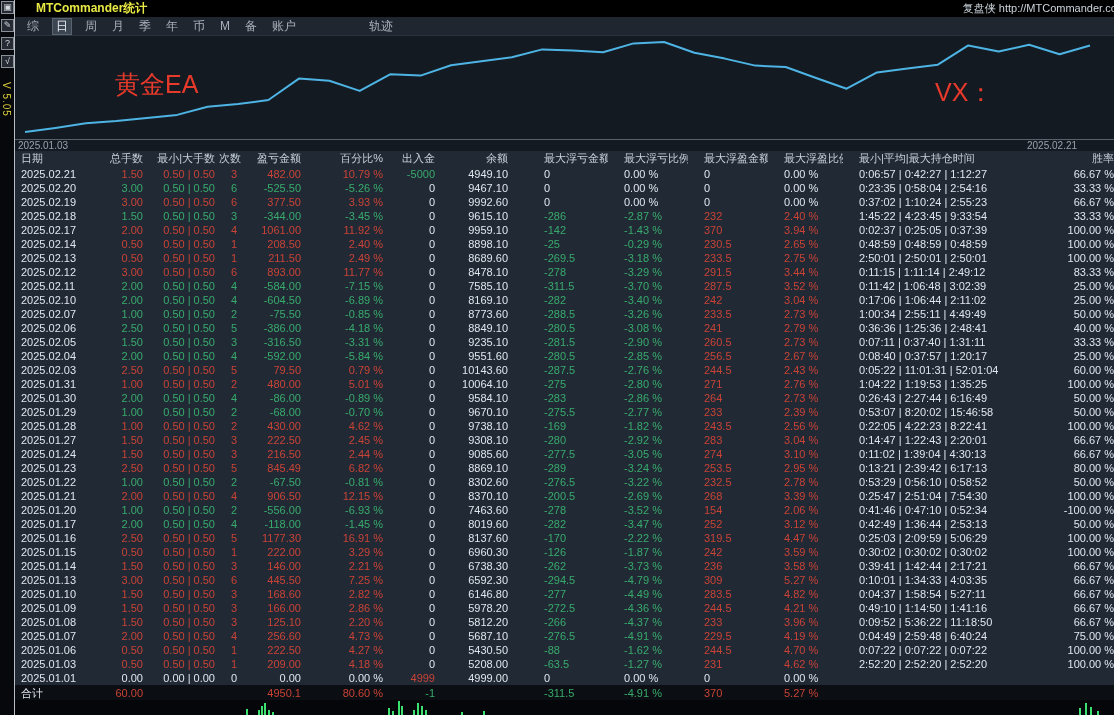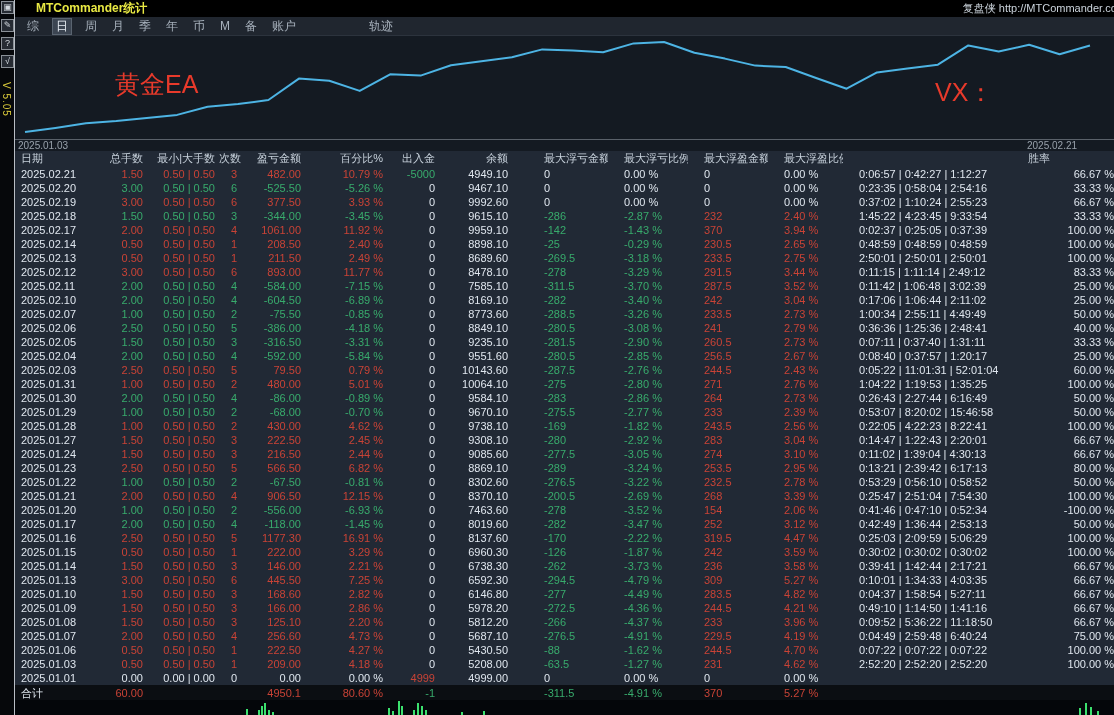--- a/index.html
+++ b/index.html
@@ -127,20 +127,21 @@
         <div class="cell c2">最小|大手数</div>
         <div class="cell c3">次数</div>
         <div class="cell c4">盈亏金额</div>
         <div class="cell c5">百分比%</div>
         <div class="cell c6">出入金</div>
         <div class="cell c7">余额</div>
         <div class="cell c8">最大浮亏金额</div>
         <div class="cell c9">最大浮亏比例</div>
         <div class="cell c10">最大浮盈金额</div>
         <div class="cell c11">最大浮盈比例</div>
+        <div class="cell c12">最小|平均|最大持仓时间</div>
         <div class="cell c13">胜率</div>
       </div>
     <div id="tbody">
         <div class="trow">
           <div class="cell c0 w">2025.02.21</div>
           <div class="cell c1 r">1.50</div>
           <div class="cell c2 r">0.50 | 0.50</div>
           <div class="cell c3 r">3</div>
           <div class="cell c4 r">482.00</div>
           <div class="cell c5 r">10.79 %</div>
@@ -471,21 +472,21 @@
           <div class="cell c10 r">274</div>
           <div class="cell c11 r">3.10 %</div>
           <div class="cell c12 w">0:11:02 | 1:39:04 | 4:30:13</div>
           <div class="cell c13 w">66.67 %</div>
         </div>
         <div class="trow">
           <div class="cell c0 w">2025.01.23</div>
           <div class="cell c1 r">2.50</div>
           <div class="cell c2 r">0.50 | 0.50</div>
           <div class="cell c3 r">5</div>
-          <div class="cell c4 r">566.50</div>
+          <div class="cell c4 r">845.49</div>
           <div class="cell c5 r">6.82 %</div>
           <div class="cell c6 w">0</div>
           <div class="cell c7 w">8869.10</div>
           <div class="cell c8 g">-289</div>
           <div class="cell c9 g">-3.24 %</div>
           <div class="cell c10 r">253.5</div>
           <div class="cell c11 r">2.95 %</div>
           <div class="cell c12 w">0:13:21 | 2:39:42 | 6:17:13</div>
           <div class="cell c13 w">80.00 %</div>
         </div>

